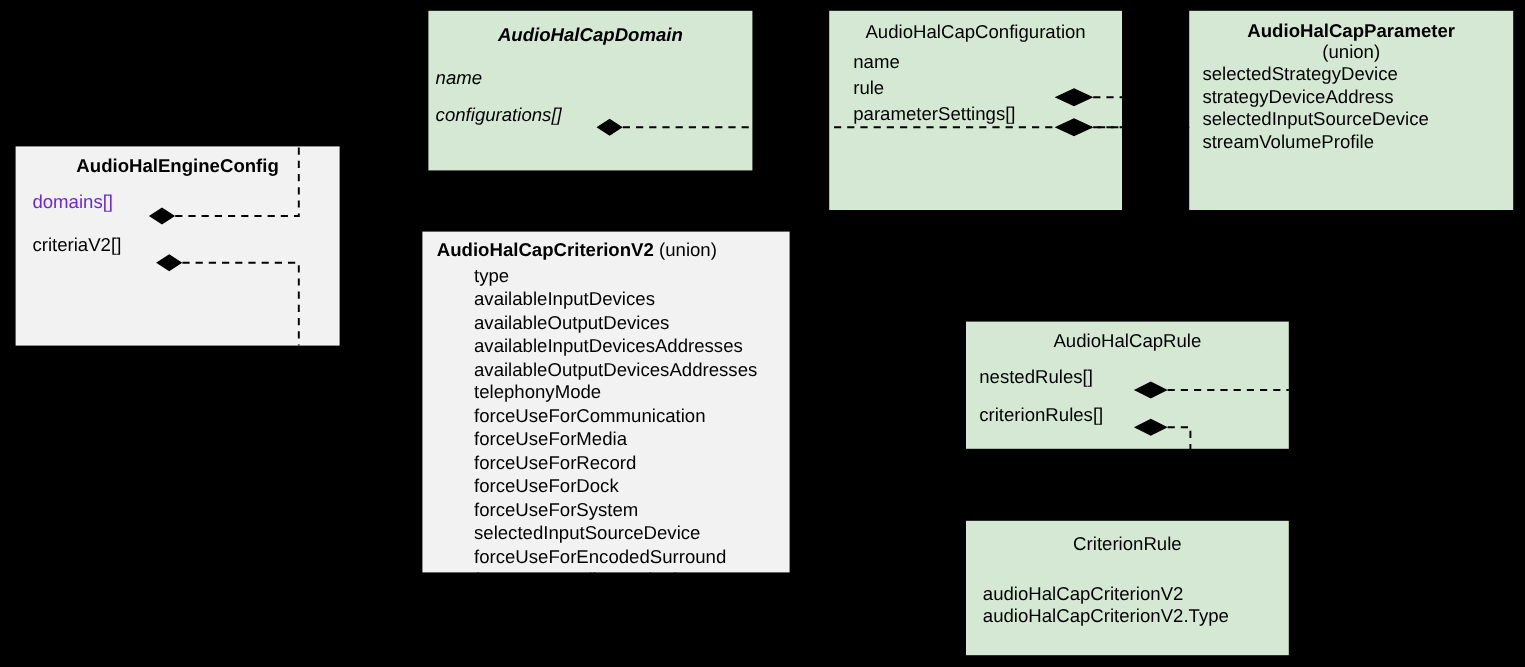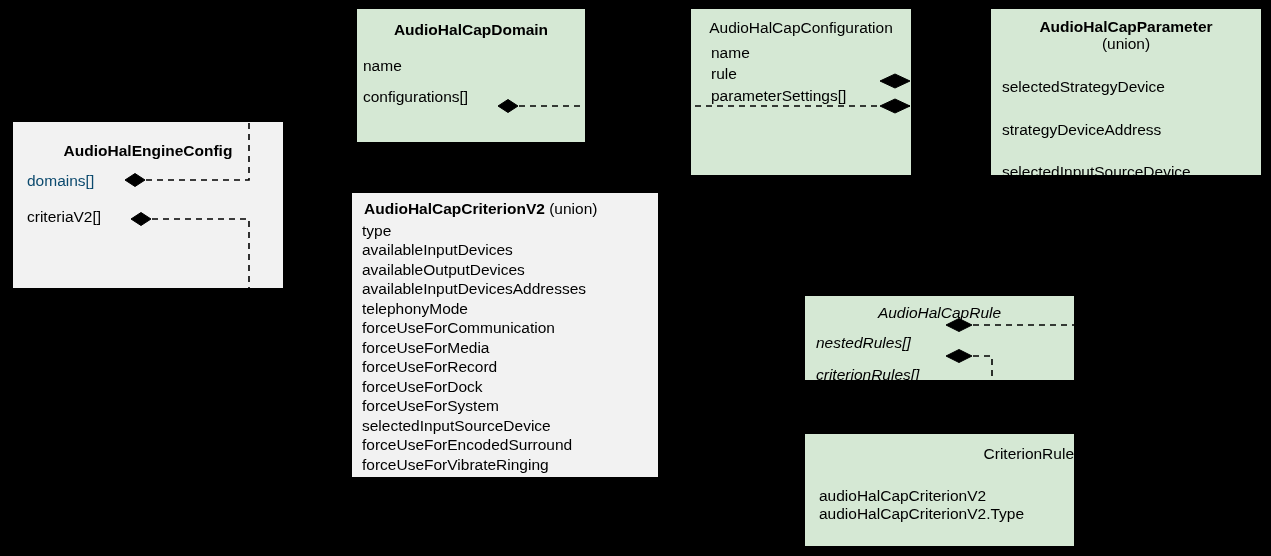--- a/index.html
+++ b/index.html
@@ -42,73 +42,73 @@
   }
   .title.bold { font-weight: bold; }
   .title.sub  { font-weight: normal; }
 
   .fields {
     font-size: 15.5px;
     color: #000000;
     white-space: nowrap;
   }
   .fieldrow { white-space: nowrap; }
-  .field-green { color: #0c4a6e; }
+  .field-green { color: #6d28d9; }
 
   
   #box-engine-config {
     left: 13px; top: 122px; width: 270px; height: 166px;
   }
-  #box-engine-config .title { padding-top: 21px; }
+  #box-engine-config .title { padding-top: 9px; }
   #box-engine-config .fields { padding-left: 14px; padding-top: 14px; }
   #box-engine-config .fieldrow { padding-bottom: 21px; }
 
   #box-cap-domain {
-    left: 357px; top: 9px; width: 228px; height: 133px;
+    left: 357px; top: 9px; width: 270px; height: 133px; font-style: italic;
   }
   #box-cap-domain .title { padding-top: 13px; }
   #box-cap-domain .fields { padding-left: 6px; padding-top: 20px; }
   #box-cap-domain .fieldrow { padding-bottom: 16px; }
 
   #box-cap-config {
-    left: 691px; top: 9px; width: 220px; height: 166px;
+    left: 691px; top: 9px; width: 244px; height: 166px;
   }
   #box-cap-config .title { padding-top: 11px; }
   #box-cap-config .fields { padding-left: 20px; padding-top: 9px; }
   #box-cap-config .fieldrow { padding-bottom: 6px; }
 
   #box-cap-parameter {
     left: 991px; top: 9px; width: 270px; height: 166px;
   }
   #box-cap-parameter .title { padding-top: 10px; }
   #box-cap-parameter .title.sub { padding-top: 1px; }
   #box-cap-parameter .fields { padding-left: 11px; padding-top: 4px; }
-  #box-cap-parameter .fieldrow { padding-bottom: 3px; margin-top: 24px; }
+  #box-cap-parameter .fieldrow { padding-bottom: 3px; }
 
   #box-criterion-v2 {
     left: 352px; top: 193px; width: 306px; height: 284px;
   }
   #box-criterion-v2 .title {
     padding-top: 8px; text-align: left; padding-left: 12px;
   }
   #box-criterion-v2 .title .sub-inline { font-weight: normal; }
   #box-criterion-v2 .fields { padding-left: 10px; padding-top: 6px; }
-  #box-criterion-v2 .fieldrow { padding-bottom: 4px; }
+  #box-criterion-v2 .fieldrow { padding-bottom: 4px; margin-left: 33px; }
 
   #box-cap-rule {
-    left: 805px; top: 296px; width: 269px; height: 84px; font-style: italic;
+    left: 805px; top: 268px; width: 269px; height: 106px;
   }
   #box-cap-rule .title { padding-top: 9px; }
   #box-cap-rule .fields { padding-left: 11px; padding-top: 14px; }
   #box-cap-rule .fieldrow { padding-bottom: 17px; }
 
   #box-criterion-rule {
     left: 805px; top: 434px; width: 269px; height: 112px;
   }
-  #box-criterion-rule .title { padding-top: 12px; text-align: right; }
+  #box-criterion-rule .title { padding-top: 12px; }
   #box-criterion-rule .fields { padding-left: 14px; padding-top: 26px; }
   #box-criterion-rule .fieldrow { padding-bottom: 3px; }
 
   
   .edge-line {
     stroke: #000000;
     stroke-width: 1.6px;
     stroke-dasharray: 6 5;
     fill: none;
   }
@@ -181,20 +181,21 @@
 
   <div class="cbox grey" id="box-criterion-v2">
     <div class="title bold">
       <span>AudioHalCapCriterionV2</span><span class="sub-inline"> <span>(union)</span></span>
     </div>
     <div class="fields">
       <div class="fieldrow">type</div>
       <div class="fieldrow">availableInputDevices</div>
       <div class="fieldrow">availableOutputDevices</div>
       <div class="fieldrow">availableInputDevicesAddresses</div>
+      <div class="fieldrow">availableOutputDevicesAddresses</div>
       <div class="fieldrow">telephonyMode</div>
       <div class="fieldrow">forceUseForCommunication</div>
       <div class="fieldrow">forceUseForMedia</div>
       <div class="fieldrow">forceUseForRecord</div>
       <div class="fieldrow">forceUseForDock</div>
       <div class="fieldrow">forceUseForSystem</div>
       <div class="fieldrow">selectedInputSourceDevice</div>
       <div class="fieldrow">forceUseForEncodedSurround</div>
       <div class="fieldrow">forceUseForVibrateRinging</div>
     </div>

